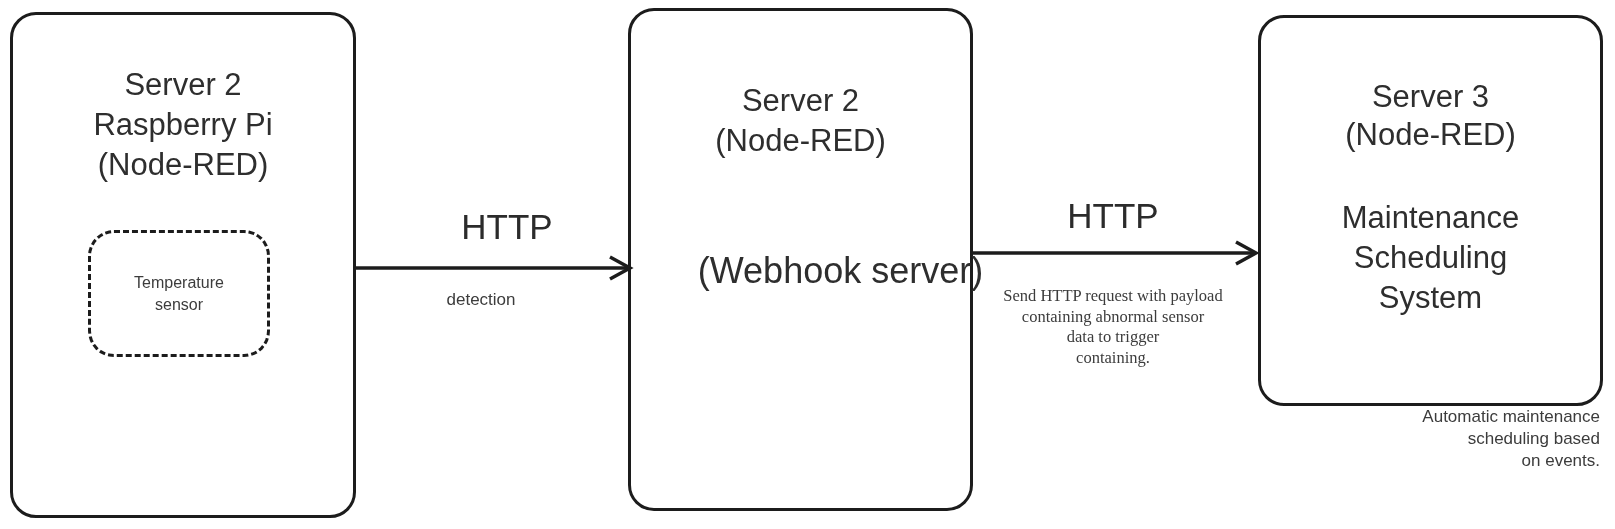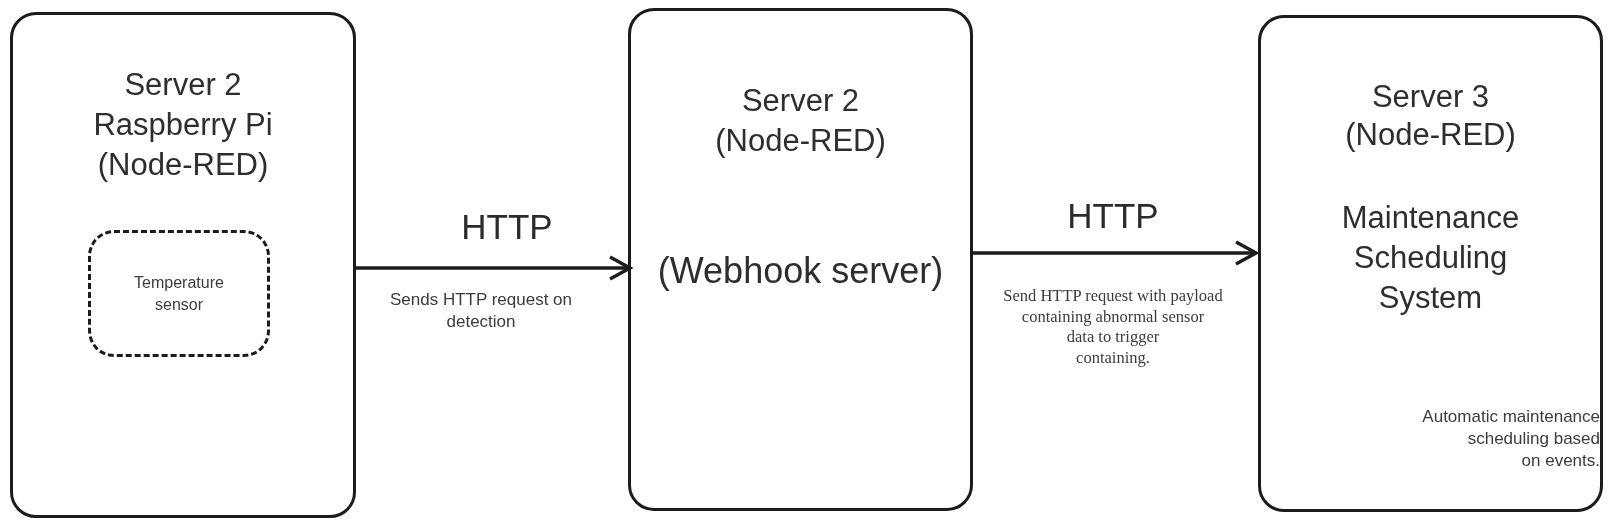--- a/index.html
+++ b/index.html
@@ -114,24 +114,24 @@
       <div>Temperature</div>
       <div>sensor</div>
     </div>
   </div>
 
   <div class="node" style="left:628px; top:8px; width:345px; height:503px;">
     <div class="node-title" style="top:70px;">
       <div>Server 2</div>
       <div>(Node-RED)</div>
     </div>
-    <div class="node-subtitle" style="top:240px;">(Webhook server)</div>
+    <div class="node-subtitle" style="top:240px;padding-left:40px;">(Webhook server)</div>
   </div>
 
-  <div class="node" style="left:1258px; top:15px; width:345px; height:497px;">
+  <div class="node" style="left:1258px; top:15px; width:345px; height:391px;">
     <div class="node-title" style="top:60px; line-height:38px;">
       <div>Server 3</div>
       <div>(Node-RED)</div>
     </div>
     <div class="node-title" style="top:180px;">
       <div>Maintenance</div>
       <div>Scheduling</div>
       <div>System</div>
     </div>
     <div class="node-note" style="top:388px;text-align:right;">
@@ -147,21 +147,20 @@
       <polyline points="610,257 630,268 610,279"></polyline>
     </g>
     <g stroke="#1c1c1c" stroke-width="3.5" fill="none" stroke-linejoin="miter">
       <line x1="973" y1="253" x2="1255" y2="253"></line>
       <polyline points="1236,242 1256,253 1236,264"></polyline>
     </g>
   </svg>
 
   <div class="edge-label" style="left:417px; top:207px; width:180px;">HTTP</div>
   <div class="edge-desc first" style="left:351px; top:289px; width:260px;">
-    <div>Sends HTTP request on</div>
     <div>detection</div>
   </div>
 
   <div class="edge-label" style="left:1023px; top:196px; width:180px;">HTTP</div>
   <div class="edge-desc second" style="left:963px; top:286px; width:300px;font-family:Liberation Serif, serif;">
     <div>Send HTTP request with payload</div>
     <div>containing abnormal sensor</div>
     <div>data to trigger</div>
     <div>containing.</div>
   </div>

